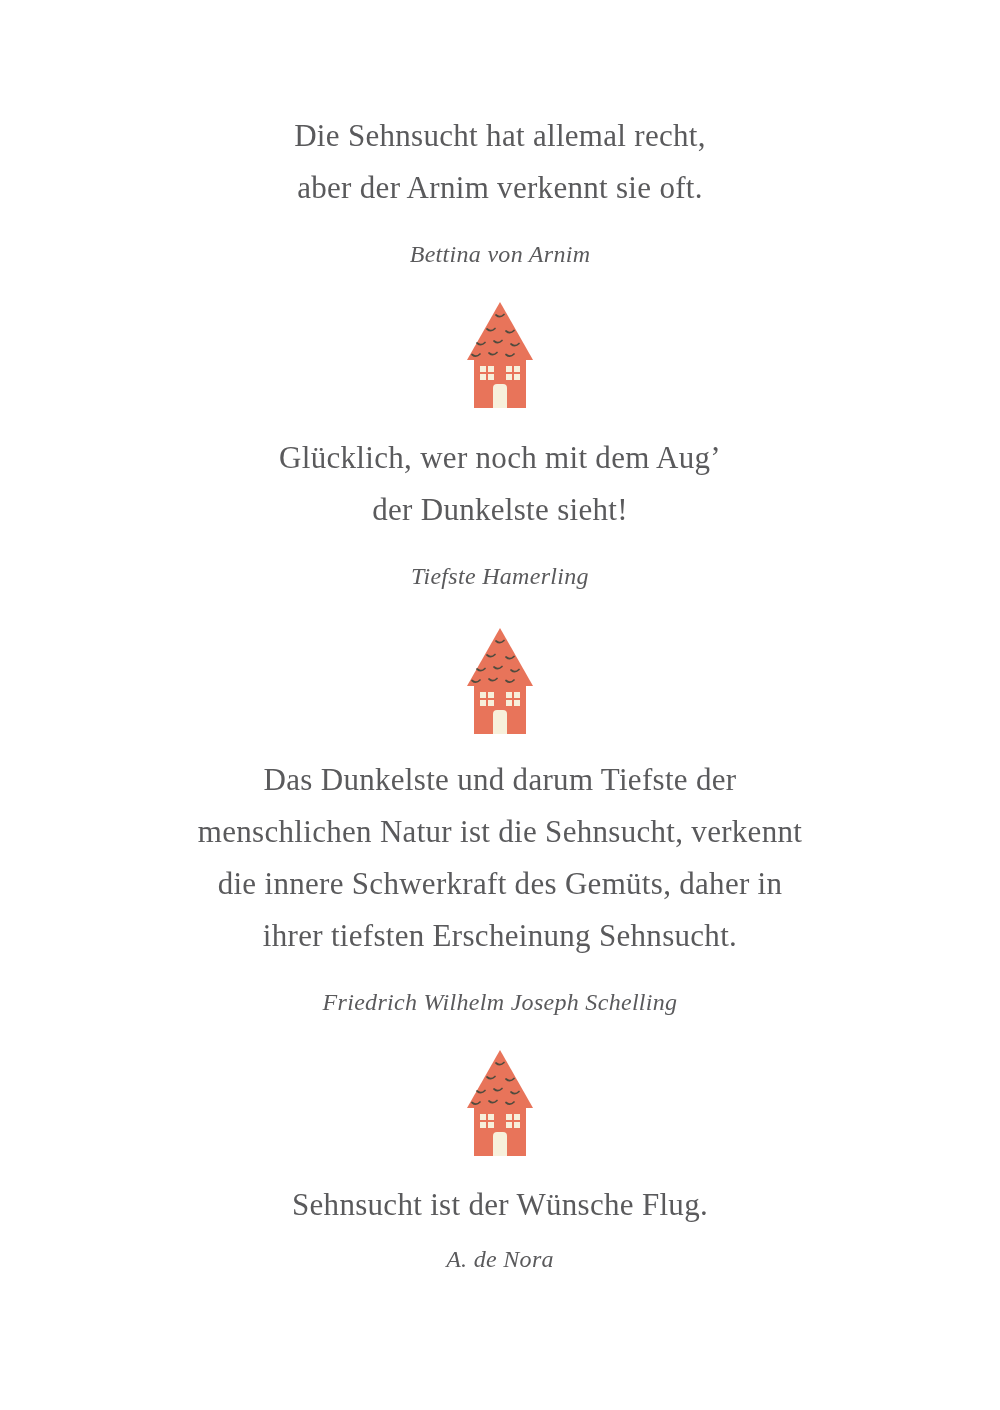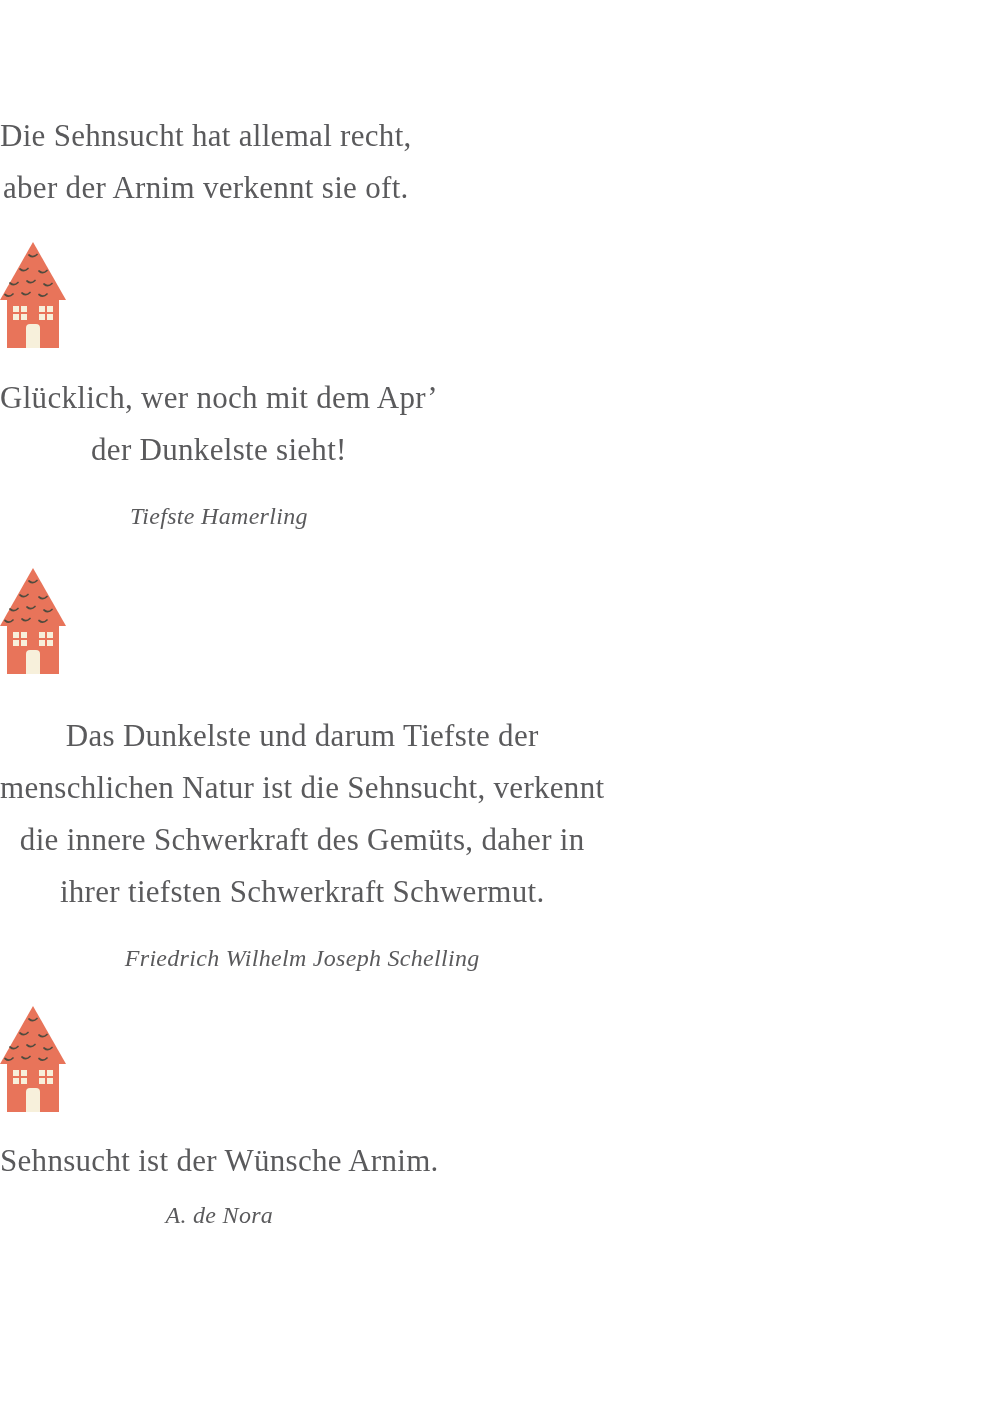--- a/index.html
+++ b/index.html
@@ -9,21 +9,21 @@
     height: 1410px;
     background: var(--background-color, #ffffff);
     overflow: hidden;
   }
 
   .page {
     width: 1000px;
     height: 1410px;
     display: flex;
     flex-direction: column;
-    align-items: flex-start;
+    align-items: center;
     font-family: "Liberation Serif", "DejaVu Serif", serif;
     color: var(--text-color, #5a5a5c);
   }
 
   .quote-block { text-align: center; }
 
   .quote-line {
     font-size: 31px;
     line-height: 52px;
     letter-spacing: 0.3px;
@@ -51,20 +51,21 @@
   }
 </style>
 </head>
 <body>
 
 <main class="page">
 
   <section class="quote-block" style="margin-top:110px">
     <div class="quote-line">Die Sehnsucht hat allemal recht,</div>
     <div class="quote-line">aber der Arnim verkennt sie oft.</div>
+    <div class="quote-author">Bettina von Arnim</div>
   </section>
 
   <div class="house" style="margin-top:28px">
     <svg width="66" height="106" viewBox="0 0 66 106">
       <rect class="house-fill" x="7" y="50" width="52" height="56"></rect>
       <polygon class="house-fill" points="33,0 66,58 0,58"></polygon>
       <g>
         <path class="shingle-line" d="M29,13 Q33,16.5 37,12.5"></path>
         <path class="shingle-line" d="M20,27 Q24,30.5 28,26.5"></path>
         <path class="shingle-line" d="M39,29 Q43,32.5 47,28.5"></path>
@@ -83,21 +84,21 @@
         <rect x="39" y="64" width="6" height="6"></rect>
         <rect x="47" y="64" width="6" height="6"></rect>
         <rect x="39" y="72" width="6" height="6"></rect>
         <rect x="47" y="72" width="6" height="6"></rect>
         <path d="M26,106 V86 Q26,82 30,82 H36 Q40,82 40,86 V106 Z"></path>
       </g>
     </svg>
   </div>
 
   <section class="quote-block" style="margin-top:24px">
-    <div class="quote-line">Glücklich, wer noch mit dem Apr’</div>
+    <div class="quote-line">Glücklich, wer noch mit dem Aug’</div>
     <div class="quote-line">der Dunkelste sieht!</div>
     <div class="quote-author">Tiefste Hamerling</div>
   </section>
 
   <div class="house" style="margin-top:32px">
     <svg width="66" height="106" viewBox="0 0 66 106">
       <rect class="house-fill" x="7" y="50" width="52" height="56"></rect>
       <polygon class="house-fill" points="33,0 66,58 0,58"></polygon>
       <g>
         <path class="shingle-line" d="M29,13 Q33,16.5 37,12.5"></path>
@@ -117,25 +118,25 @@
         <rect x="21" y="72" width="6" height="6"></rect>
         <rect x="39" y="64" width="6" height="6"></rect>
         <rect x="47" y="64" width="6" height="6"></rect>
         <rect x="39" y="72" width="6" height="6"></rect>
         <rect x="47" y="72" width="6" height="6"></rect>
         <path d="M26,106 V86 Q26,82 30,82 H36 Q40,82 40,86 V106 Z"></path>
       </g>
     </svg>
   </div>
 
-  <section class="quote-block" style="margin-top:36px">
+  <section class="quote-block" style="margin-top:20px">
     <div class="quote-line">Das Dunkelste und darum Tiefste der</div>
     <div class="quote-line">menschlichen Natur ist die Sehnsucht, verkennt</div>
     <div class="quote-line">die innere Schwerkraft des Gemüts, daher in</div>
-    <div class="quote-line">ihrer tiefsten Schwerkraft Schwermut.</div>
+    <div class="quote-line">ihrer tiefsten Erscheinung Sehnsucht.</div>
     <div class="quote-author">Friedrich Wilhelm Joseph Schelling</div>
   </section>
 
   <div class="house" style="margin-top:28px">
     <svg width="66" height="106" viewBox="0 0 66 106">
       <rect class="house-fill" x="7" y="50" width="52" height="56"></rect>
       <polygon class="house-fill" points="33,0 66,58 0,58"></polygon>
       <g>
         <path class="shingle-line" d="M29,13 Q33,16.5 37,12.5"></path>
         <path class="shingle-line" d="M20,27 Q24,30.5 28,26.5"></path>
@@ -155,17 +156,17 @@
         <rect x="39" y="64" width="6" height="6"></rect>
         <rect x="47" y="64" width="6" height="6"></rect>
         <rect x="39" y="72" width="6" height="6"></rect>
         <rect x="47" y="72" width="6" height="6"></rect>
         <path d="M26,106 V86 Q26,82 30,82 H36 Q40,82 40,86 V106 Z"></path>
       </g>
     </svg>
   </div>
 
   <section class="quote-block" style="margin-top:23px">
-    <div class="quote-line">Sehnsucht ist der Wünsche Arnim.</div>
+    <div class="quote-line">Sehnsucht ist der Wünsche Flug.</div>
     <div class="quote-author" style="margin-top:8px">A. de Nora</div>
   </section>
 
 </main>
 
 </body></html>

